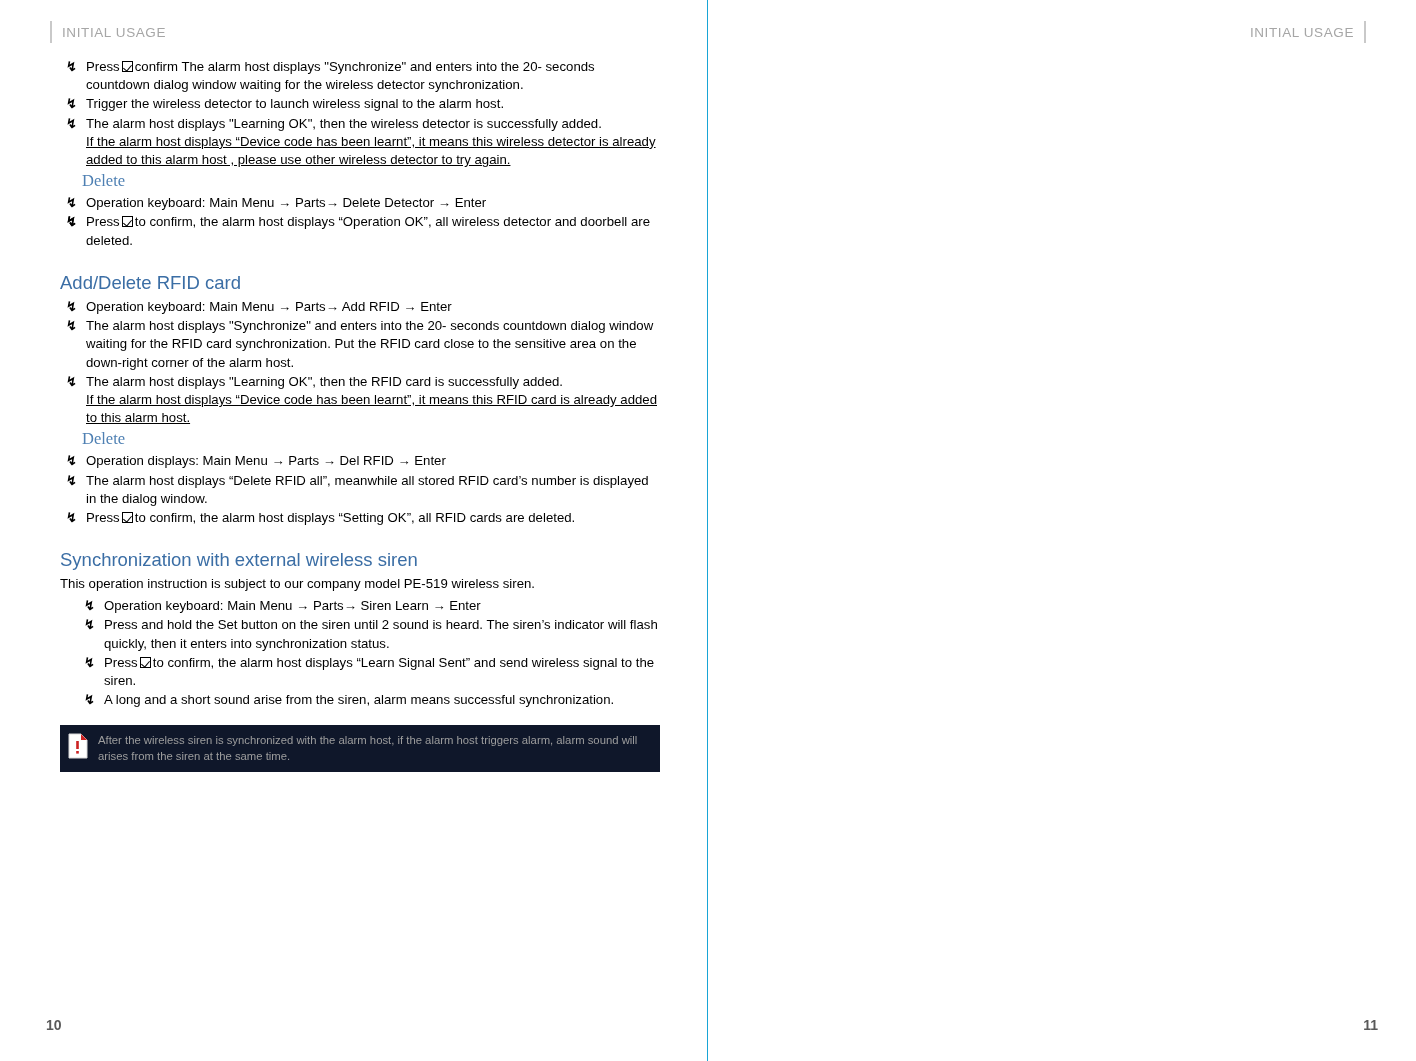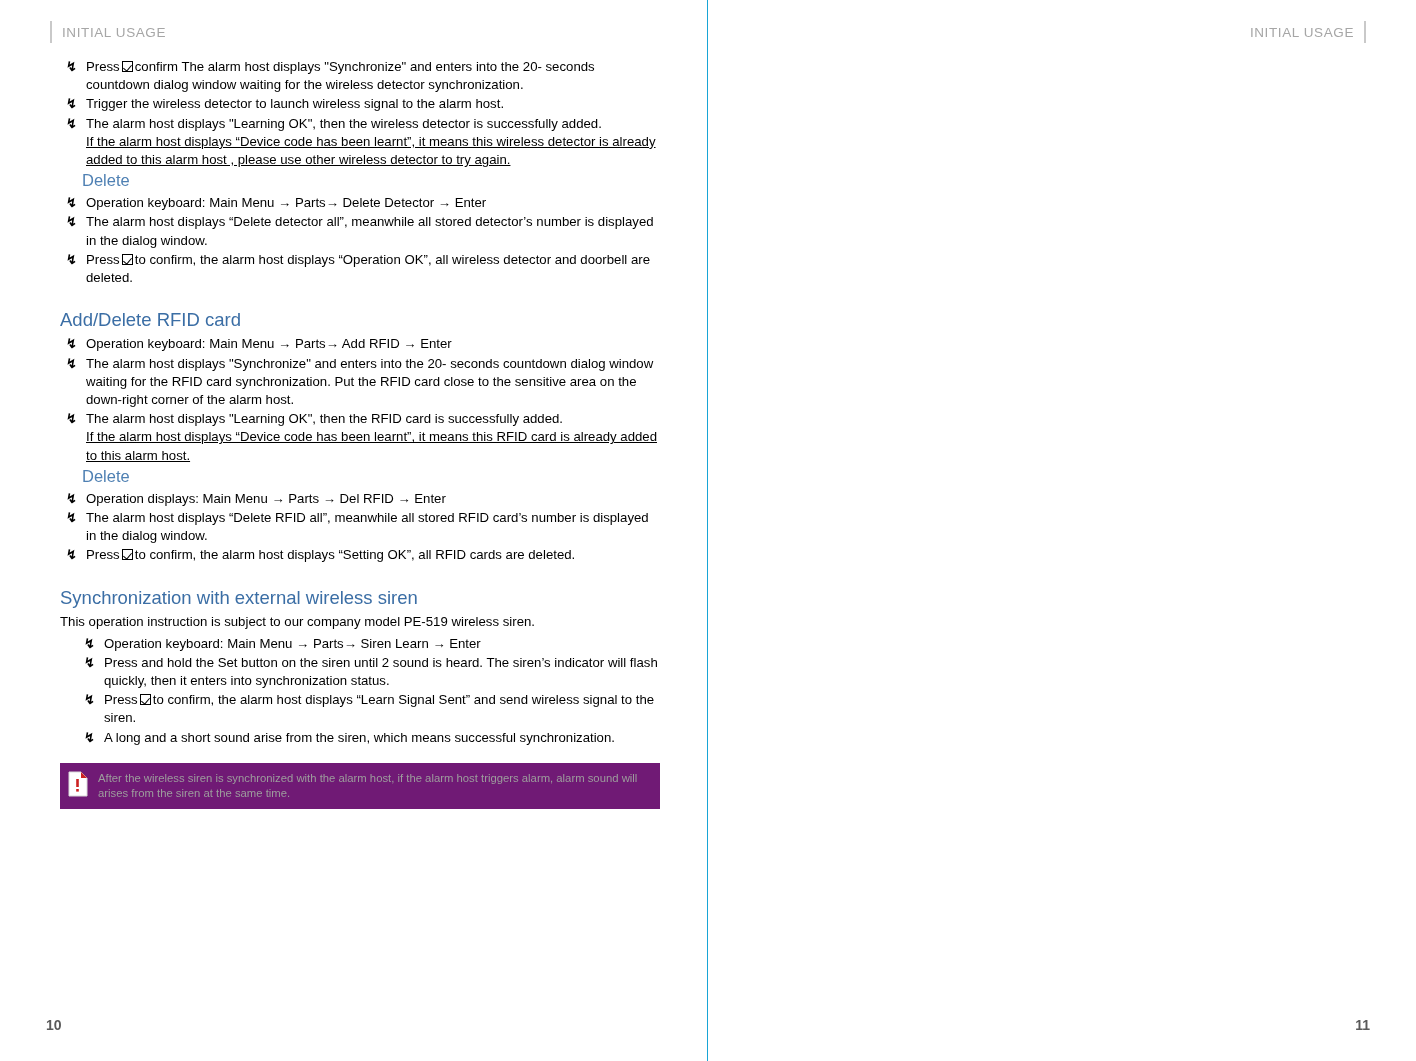--- a/index.html
+++ b/index.html
@@ -31,34 +31,34 @@
   }
   .runhead-left { left: 50px; }
   .runhead-right { right: 50px; }
   .runhead .tick { display:block; width: 2px; height: 22px; background: #c9c9c9; }
 
   
   .folio {
     position: absolute; bottom: 28px; font-size: 14px; color: #595959; font-weight: bold;
   }
   .folio-left  { left: 46px; }
-  .folio-right { right: 46px; }
+  .folio-right { right: 38px; }
 
   
   .col { position: absolute; }
   .col-left  { left: 60px;  top: 56px;  width: 600px; }
 
   
   h1.h-blue {
     font-size: 18.5px; font-weight: normal; color: #3b6ea5;
     margin: 22px 0 4px 0; line-height: 1.2;
   }
   h2.h-sub {
     font-size: 16.5px; font-weight: normal; color: #4f80b3;
-    margin: 2px 0 3px 22px; line-height: 1.2;
+    margin: 2px 0 3px 22px; line-height: 1.2; font-family: Liberation Serif, serif;
   }
 
   p.body {
     font-size: 13.2px; line-height: 1.35; margin: 3px 0 4px 0;
   }
 
   
   ul.arrows { list-style: none; margin: 2px 0 0 0; padding: 0; }
   ul.arrows > li {
     position: relative; padding-left: 26px; margin-bottom: 1px;
@@ -79,21 +79,21 @@
   }
   .chk::after {
     content: ""; position: absolute; left: 2px; top: 1px;
     width: 4px; height: 7px; border: solid #000;
     border-width: 0 1.4px 1.4px 0; transform: rotate(40deg);
   }
 
   
   .notebox {
     display: flex; gap: 10px; align-items: flex-start;
-    background: #701a75; padding: 8px 10px 8px 8px; margin-top: 16px;
+    background: #0f172a; padding: 8px 10px 8px 8px; margin-top: 16px;
     width: 600px;
   }
   .note-icon { flex: 0 0 auto; width: 20px; height: 26px; position: relative; }
   .note-text { font-size: 11.3px; color: #9d9d9d; line-height: 1.35; }
 </style>
 </head>
 <body>
 
 <div class="spread">
 
@@ -126,21 +126,20 @@
 
       <h2 class="h-sub">Delete</h2>
 
       <ul class="arrows">
         <li>
           <span class="abullet">↯</span>
           <span>Operation keyboard: Main Menu → Parts→ Delete Detector →  Enter</span>
         </li>
         <li>
           <span class="abullet">↯</span>
-          <span>The alarm host displays “Delete detector all”, meanwhile all stored detector’s number is displayed in the dialog window.</span>
         </li>
         <li>
           <span class="abullet">↯</span>
           <span>Press</span><span class="chk"></span><span>to confirm, the alarm host displays “Operation OK”, all wireless detector and doorbell are deleted.</span>
         </li>
       </ul>
 
       <h1 class="h-blue">Add/Delete RFID card</h1>
 
       <ul class="arrows">
@@ -187,21 +186,21 @@
         <li>
           <span class="abullet">↯</span>
           <span>Press and hold the Set button on the siren until 2 sound is heard. The siren’s indicator will flash quickly, then it enters into synchronization status.</span>
         </li>
         <li>
           <span class="abullet">↯</span>
           <span>Press</span><span class="chk"></span><span>to confirm,  the alarm host displays “Learn Signal Sent” and send wireless signal to the siren.</span>
         </li>
         <li>
           <span class="abullet">↯</span>
-          <span>A long and a short sound arise from the siren, which means successful synchronization.</span>
+          <span>A long and a short sound arise from the siren, alarm means successful synchronization.</span>
         </li>
       </ul>
 
       <div class="notebox">
         <div class="note-icon">
           <svg width="20" height="26" viewBox="0 0 20 26" xmlns="http://www.w3.org/2000/svg">
             <path d="M1 1 h12 l6 6 v18 h-18 z" fill="#ffffff" stroke="#d9d9d9" stroke-width="1"></path>
             <path d="M13 1 l6 6 h-6 z" fill="#cc2222"></path>
             <rect x="8.2" y="8" width="2.6" height="8" fill="#cc2222"></rect>
             <rect x="8.2" y="18" width="2.6" height="2.6" fill="#cc2222"></rect>

